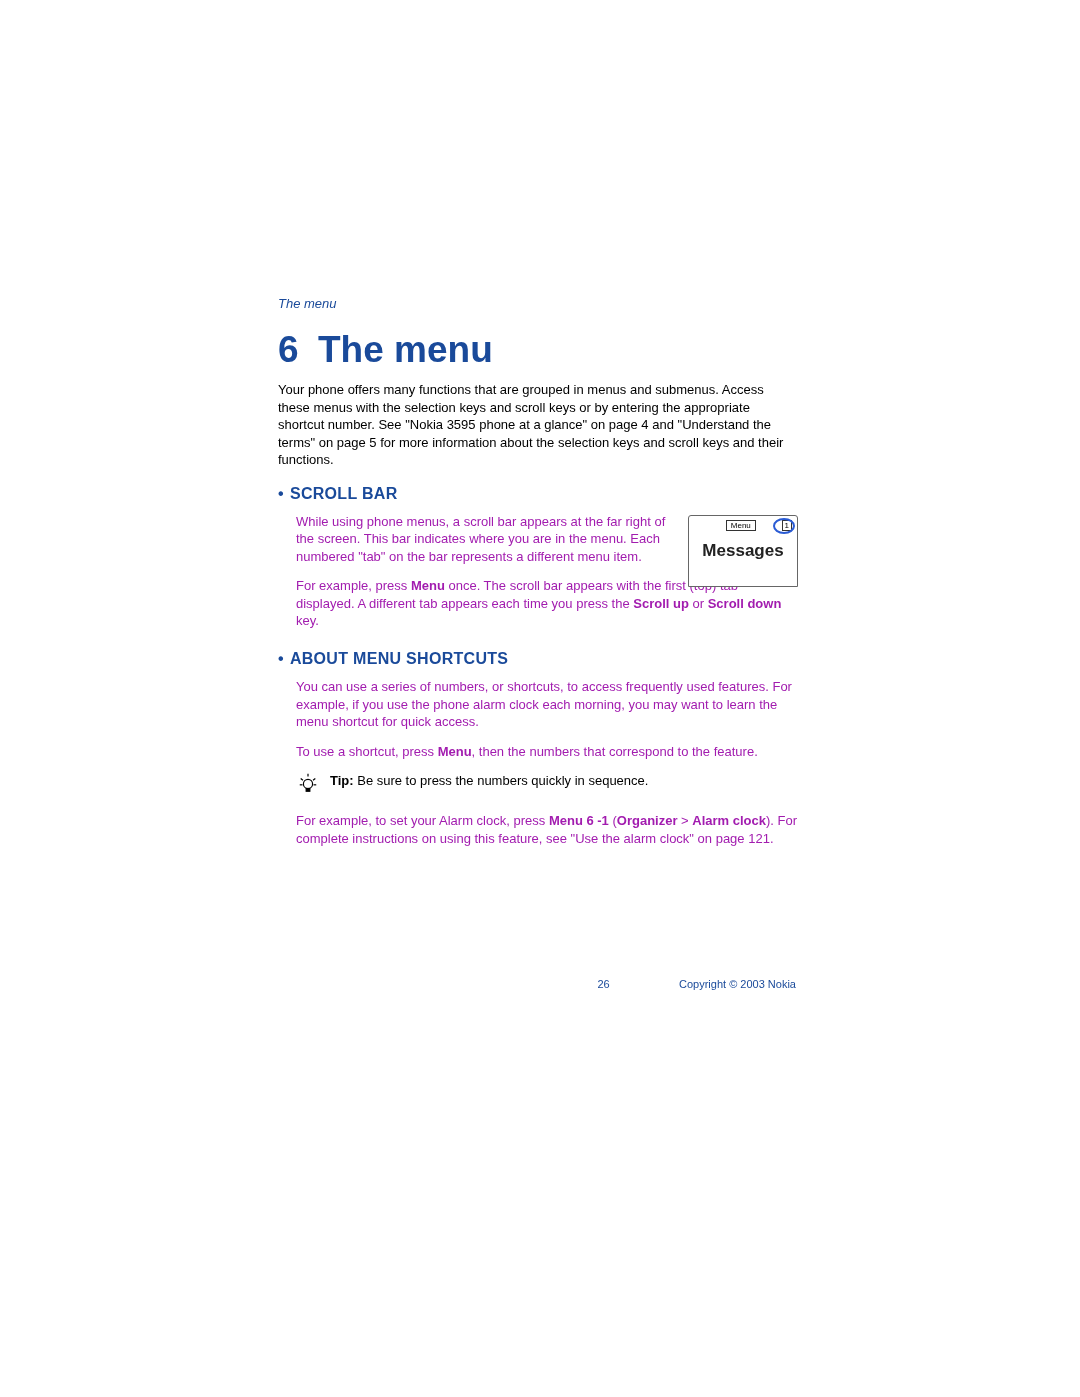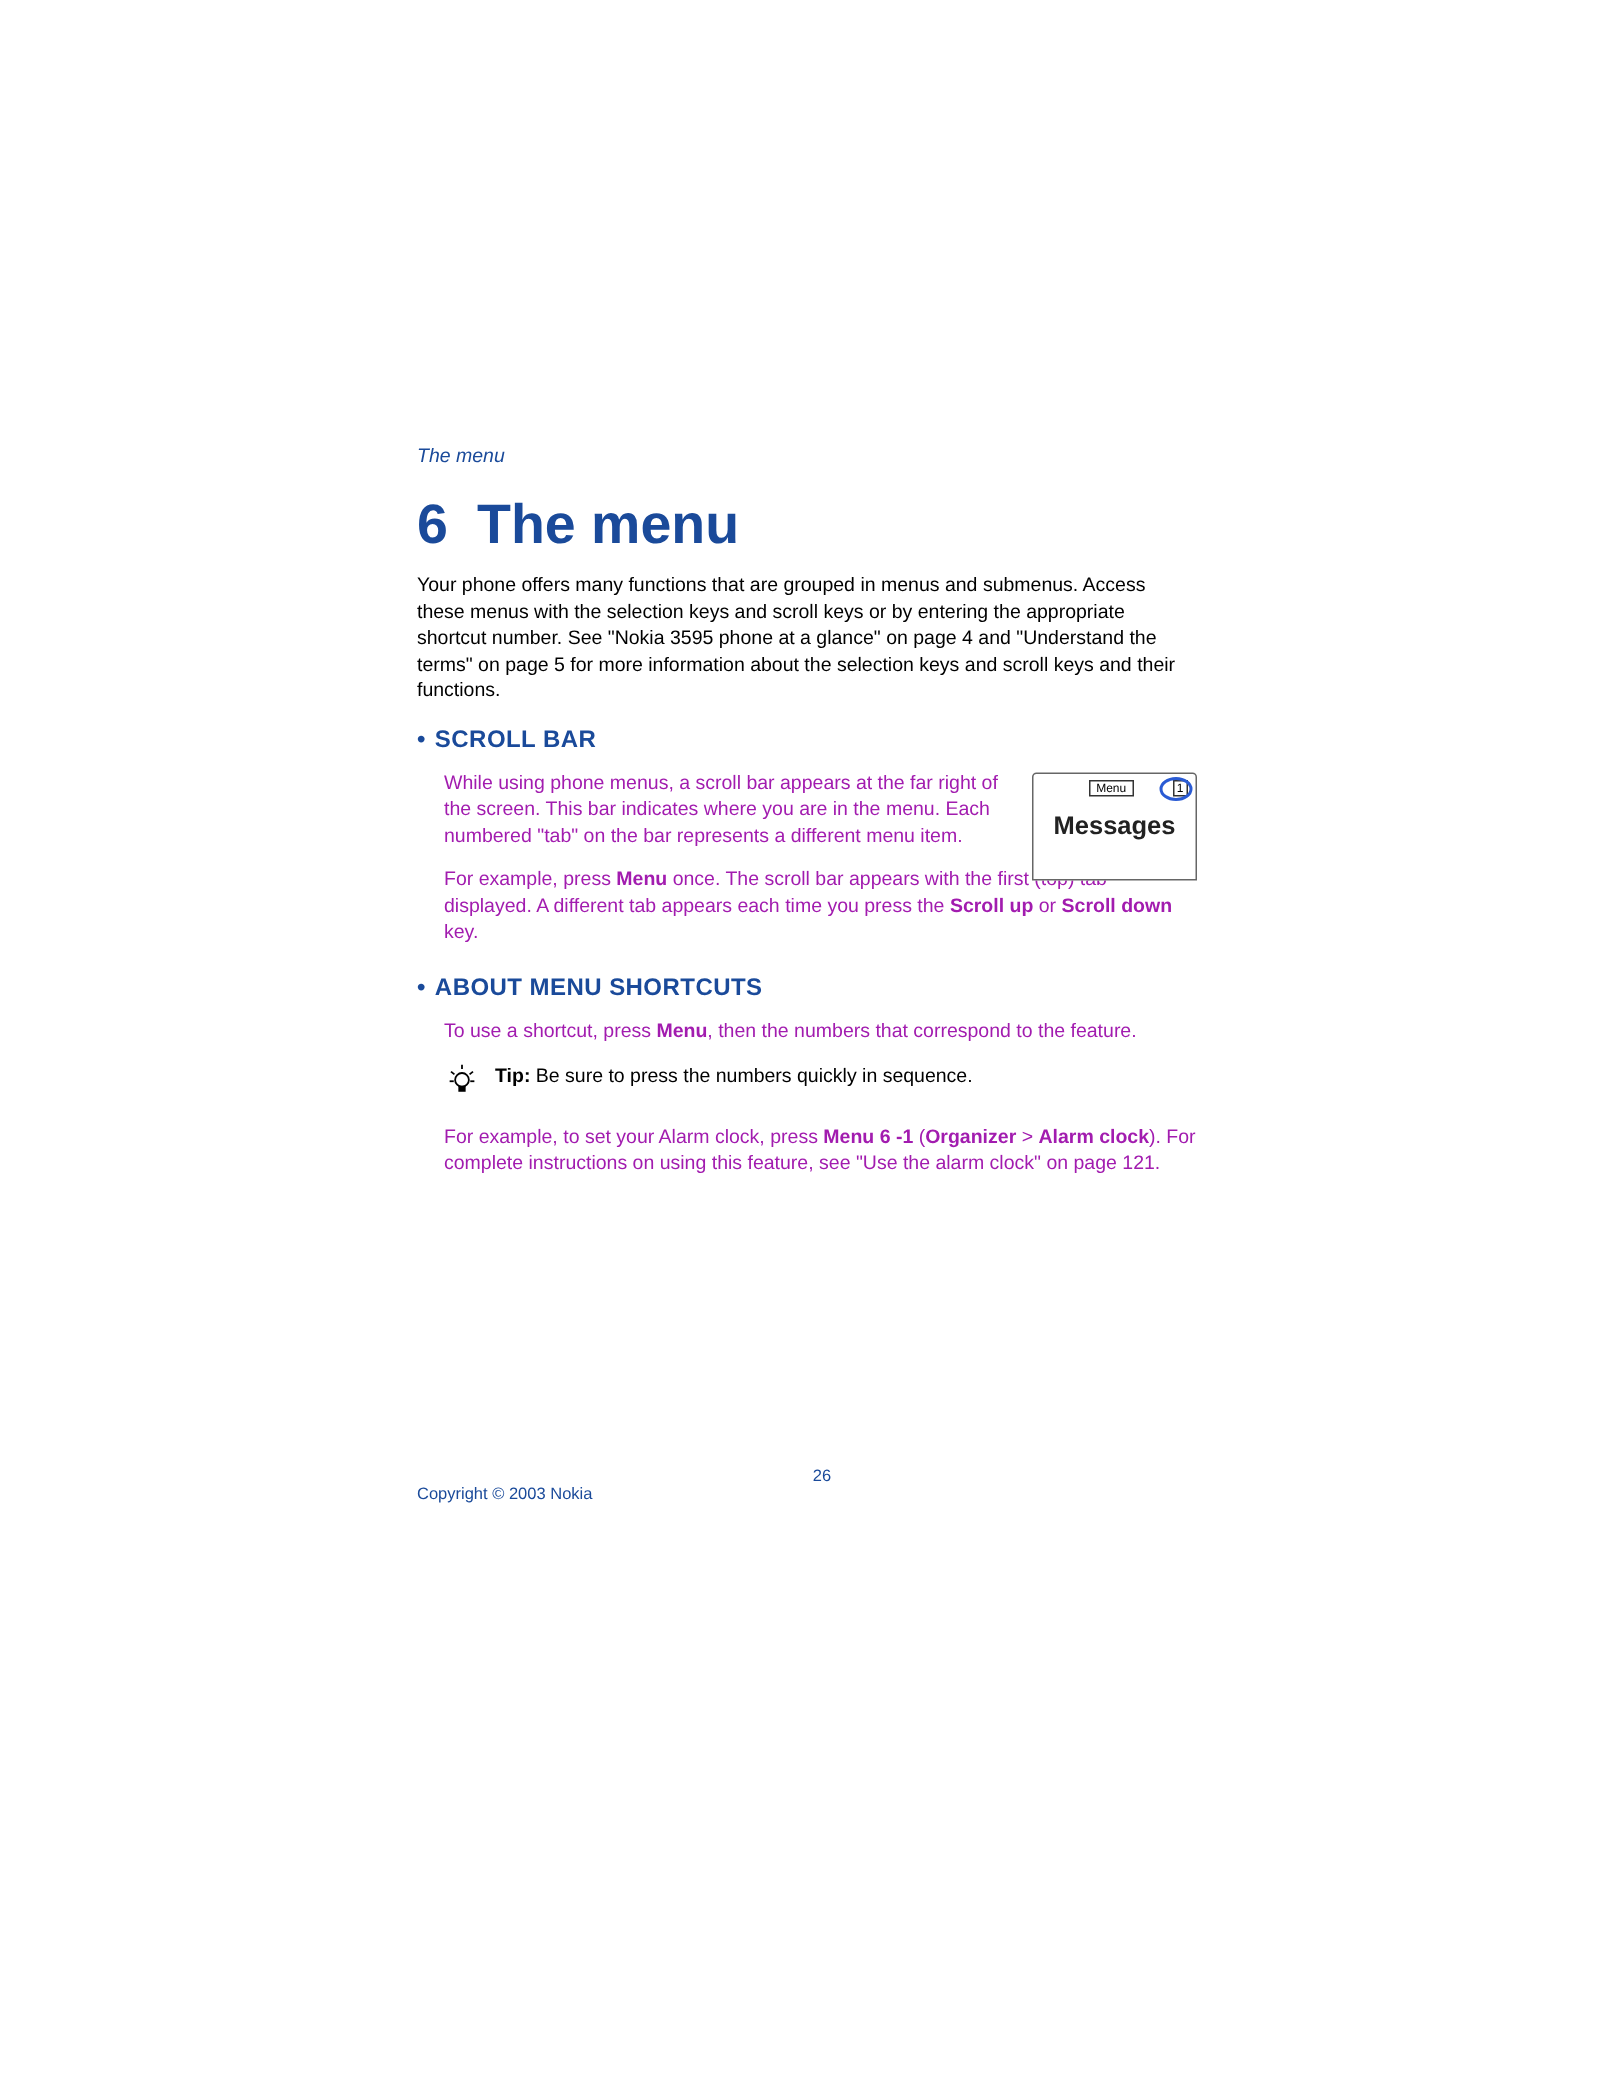--- a/index.html
+++ b/index.html
@@ -131,21 +131,21 @@
       position: absolute;
       bottom: -655px;
       left: 0;
       width: 520px;
       display: flex;
       justify-content: space-between;
       font-size: 11px;
       color: #1a4a9a;
       padding-right: 2px;
     }
-    .footer { bottom: auto; top: 682px; flex-direction: column; }
+    .footer { bottom: auto; top: 682px; }
     .page-number { text-align: center; width: 40px; margin-left: 250px; }
     .copyright { }
     .bold { font-weight: bold; }
     .indent { padding-left: 18px; }
     .full-width-after-image { width: 100%; }
   </style>
 </head>
 <body>
 
 <div class="page">
@@ -181,20 +181,21 @@
     </p>
   </div>
 
   <div class="section-heading-row shortcuts-section">
     <div class="section-heading">
       <span class="section-bullet">•</span><span>ABOUT MENU SHORTCUTS</span>
     </div>
   </div>
 
   <div class="indent">
+    <p class="body-text">You can use a series of numbers, or shortcuts, to access frequently used features. For example, if you use the phone alarm clock each morning, you may want to learn the menu shortcut for quick access.</p>
     <p class="body-text">
       <span>To use a shortcut, press </span><span class="bold">Menu</span><span>, then the numbers that correspond to the feature.</span>
     </p>
     <div class="tip-row">
       <div class="tip-icon">
         <svg viewBox="0 0 24 24" width="24" height="22">
           <g stroke="#000" stroke-width="1.3" fill="none">
             <circle cx="12" cy="13" r="5"></circle>
             <line x1="12" y1="2" x2="12" y2="5"></line>
             <line x1="4" y1="7" x2="6.5" y2="9"></line>

